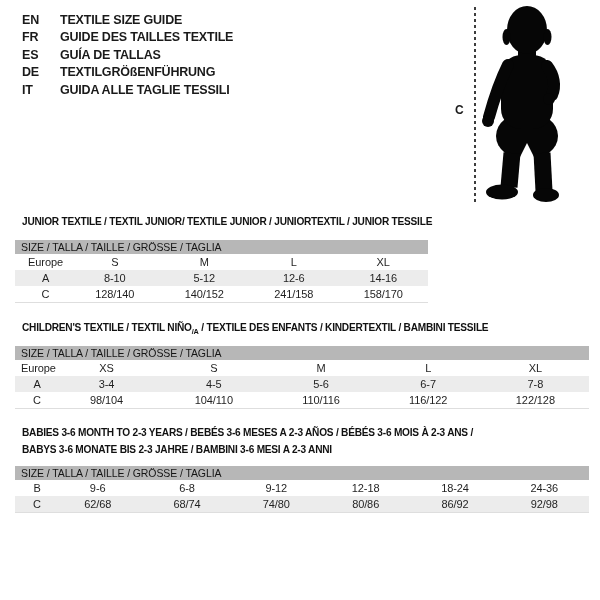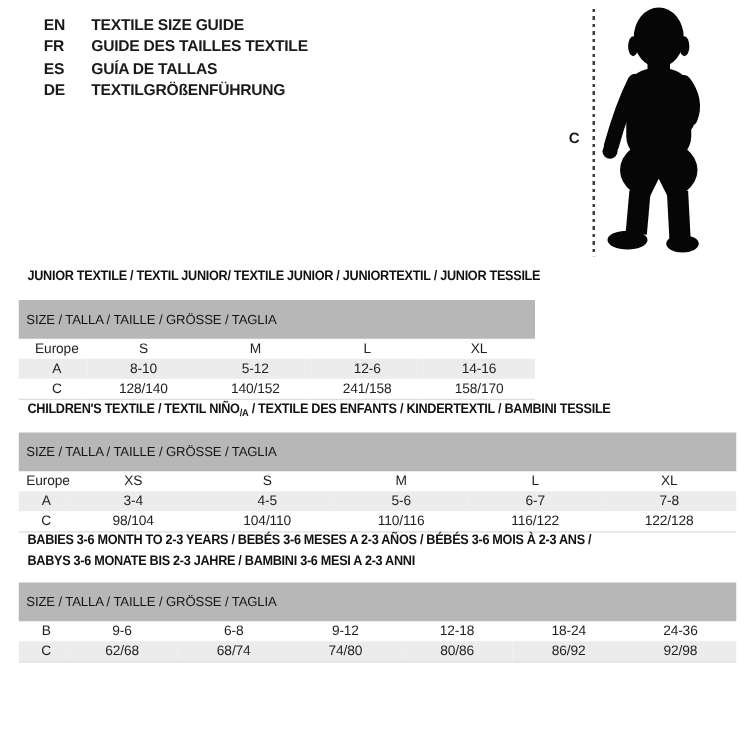--- a/index.html
+++ b/index.html
@@ -6,21 +6,21 @@
   body{
     width:600px;height:600px;background:#ffffff;
     font-family:"Liberation Sans",sans-serif;color:#1a1a1a;
     position:relative;overflow:hidden;
   }
   .canvas{position:absolute;inset:0;width:600px;height:600px;}
 
   
   .lang-block{position:absolute;left:22px;top:12px;}
   .lang-row{line-height:17.4px;font-weight:bold;font-size:12.5px;letter-spacing:-0.2px;white-space:nowrap;}
-  .lang-code{display:inline-block;width:38px;margin-left:13px;}
+  .lang-code{display:inline-block;width:38px;}
 
   
   .figure{position:absolute;left:453px;top:3px;width:140px;height:206px;}
   .measure-label{position:absolute;left:2px;top:100px;font-weight:bold;font-size:12px;}
   .dash-line{
     position:absolute;left:21px;top:4px;width:2px;height:198px;
     background:repeating-linear-gradient(to bottom,#3d3d3d 0 3px,transparent 3px 6px);
   }
   .baby-svg{position:absolute;left:28px;top:0;}
 
@@ -37,21 +37,21 @@
   
   .size-table{
     position:absolute;border-collapse:collapse;table-layout:fixed;
     font-size:11px;border-bottom:1px solid #dedede;
   }
   #table1{left:15px;top:240px;width:413px;}
   #table2{left:15px;top:346px;width:574px;}
   #table3{left:15px;top:466px;width:574px;}
   .size-table th{
     background:#b7b7b7;font-weight:normal;text-align:left;
-    font-size:10.5px;height:31px;padding:0 0 0 6px;letter-spacing:-0.1px;color:#151515;
+    font-size:10.5px;height:14px;padding:0 0 0 6px;letter-spacing:-0.1px;color:#151515;
   }
   .size-table td{height:16px;text-align:center;padding:0;color:#1f1f1f;letter-spacing:-0.1px;}
   .size-table td.row-label{text-align:center;padding-left:6px;}
   .size-table tbody tr:nth-child(even) td{background:#ececec;}
 
   
   .footnotes{position:absolute;left:22px;top:532px;}
   .footnote{
     font-weight:bold;font-size:11px;line-height:17.6px;letter-spacing:-0.25px;
     white-space:nowrap;transform:scaleX(0.94);transform-origin:0 0;color:#111;
@@ -67,20 +67,23 @@
       <span class="lang-code">EN</span><span class="lang-label">TEXTILE SIZE GUIDE</span>
     </div>
     <div class="lang-row">
       <span class="lang-code">FR</span><span class="lang-label">GUIDE DES TAILLES TEXTILE</span>
     </div>
     <div class="lang-row">
       <span class="lang-code">ES</span><span class="lang-label">GUÍA DE TALLAS</span>
     </div>
     <div class="lang-row">
       <span class="lang-code">DE</span><span class="lang-label">TEXTILGRÖßENFÜHRUNG</span>
+    </div>
+    <div class="lang-row">
+      <span class="lang-code">IT</span><span class="lang-label">GUIDA ALLE TAGLIE TESSILI</span>
     </div>
   </div>
 
   <div class="figure">
     <span class="measure-label">C</span>
     <div class="dash-line"></div>
     <svg class="baby-svg" width="92" height="202" viewBox="0 0 92 202" xmlns="http://www.w3.org/2000/svg">
       <g fill="#060606" stroke="none">
         <ellipse cx="46" cy="133" rx="31" ry="24"></ellipse>
         <path d="M37,158 L46,140 L55,158 L55,163 L37,163 Z" fill="#ffffff"></path>

